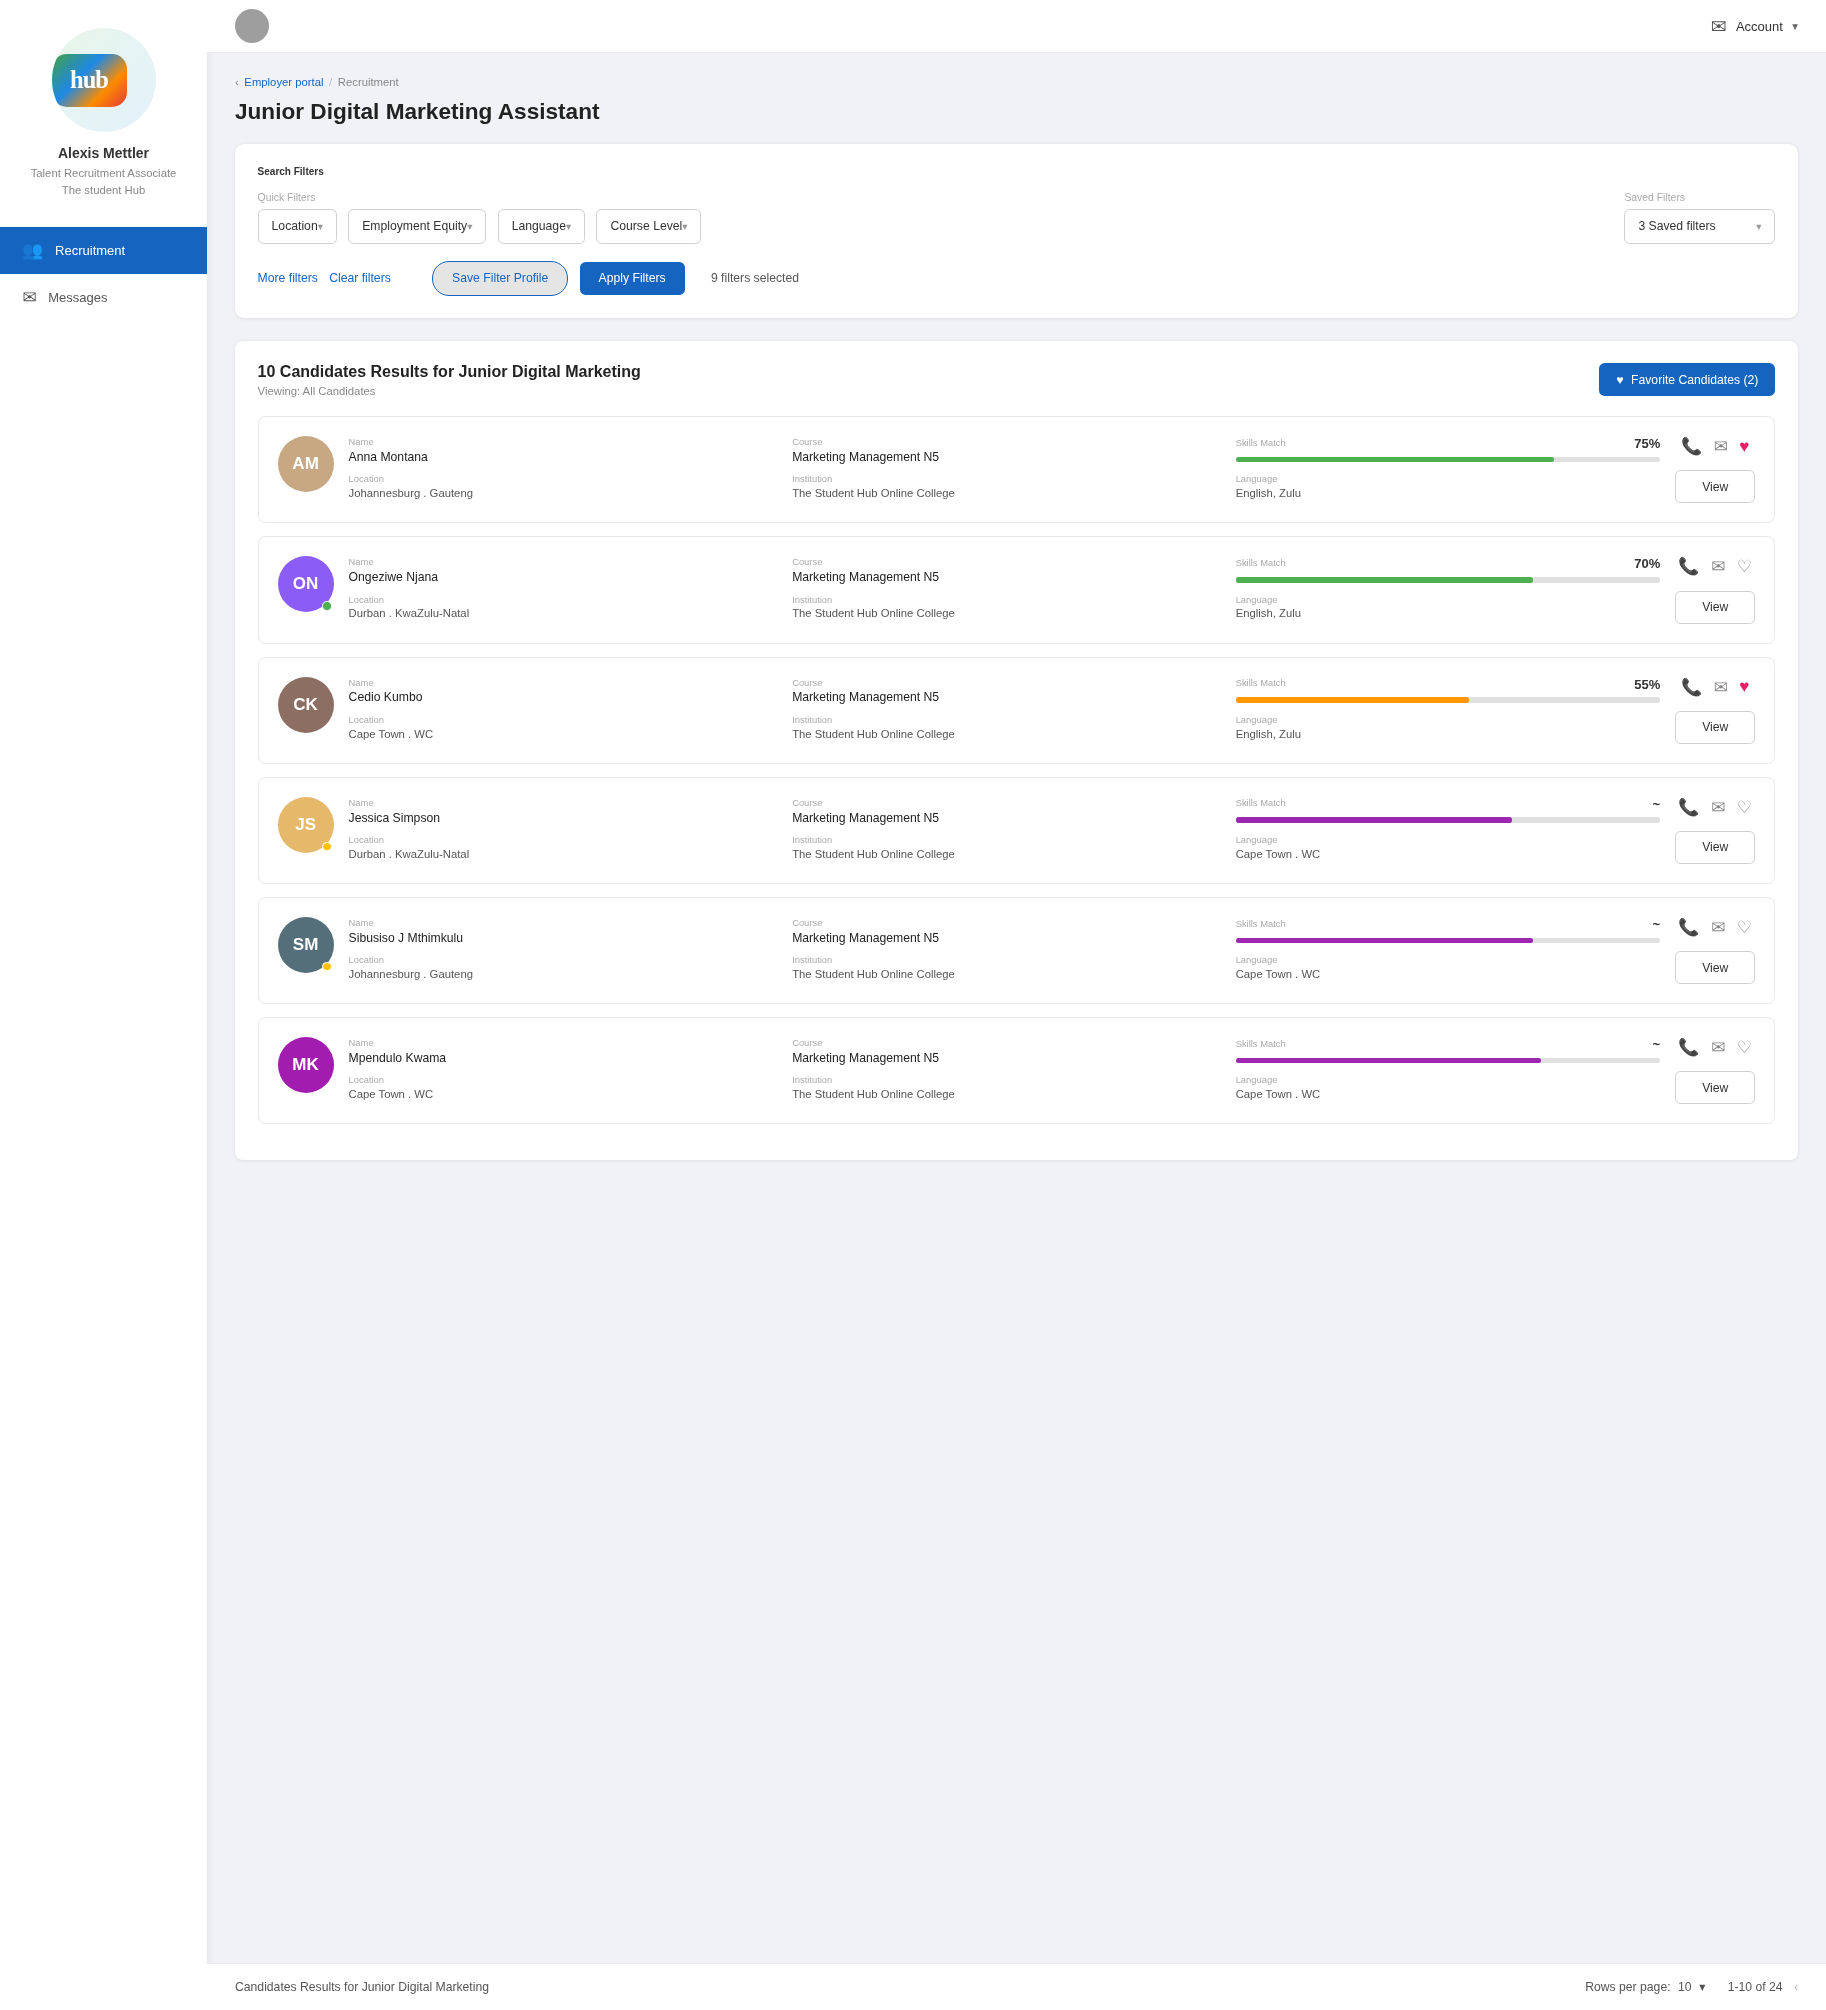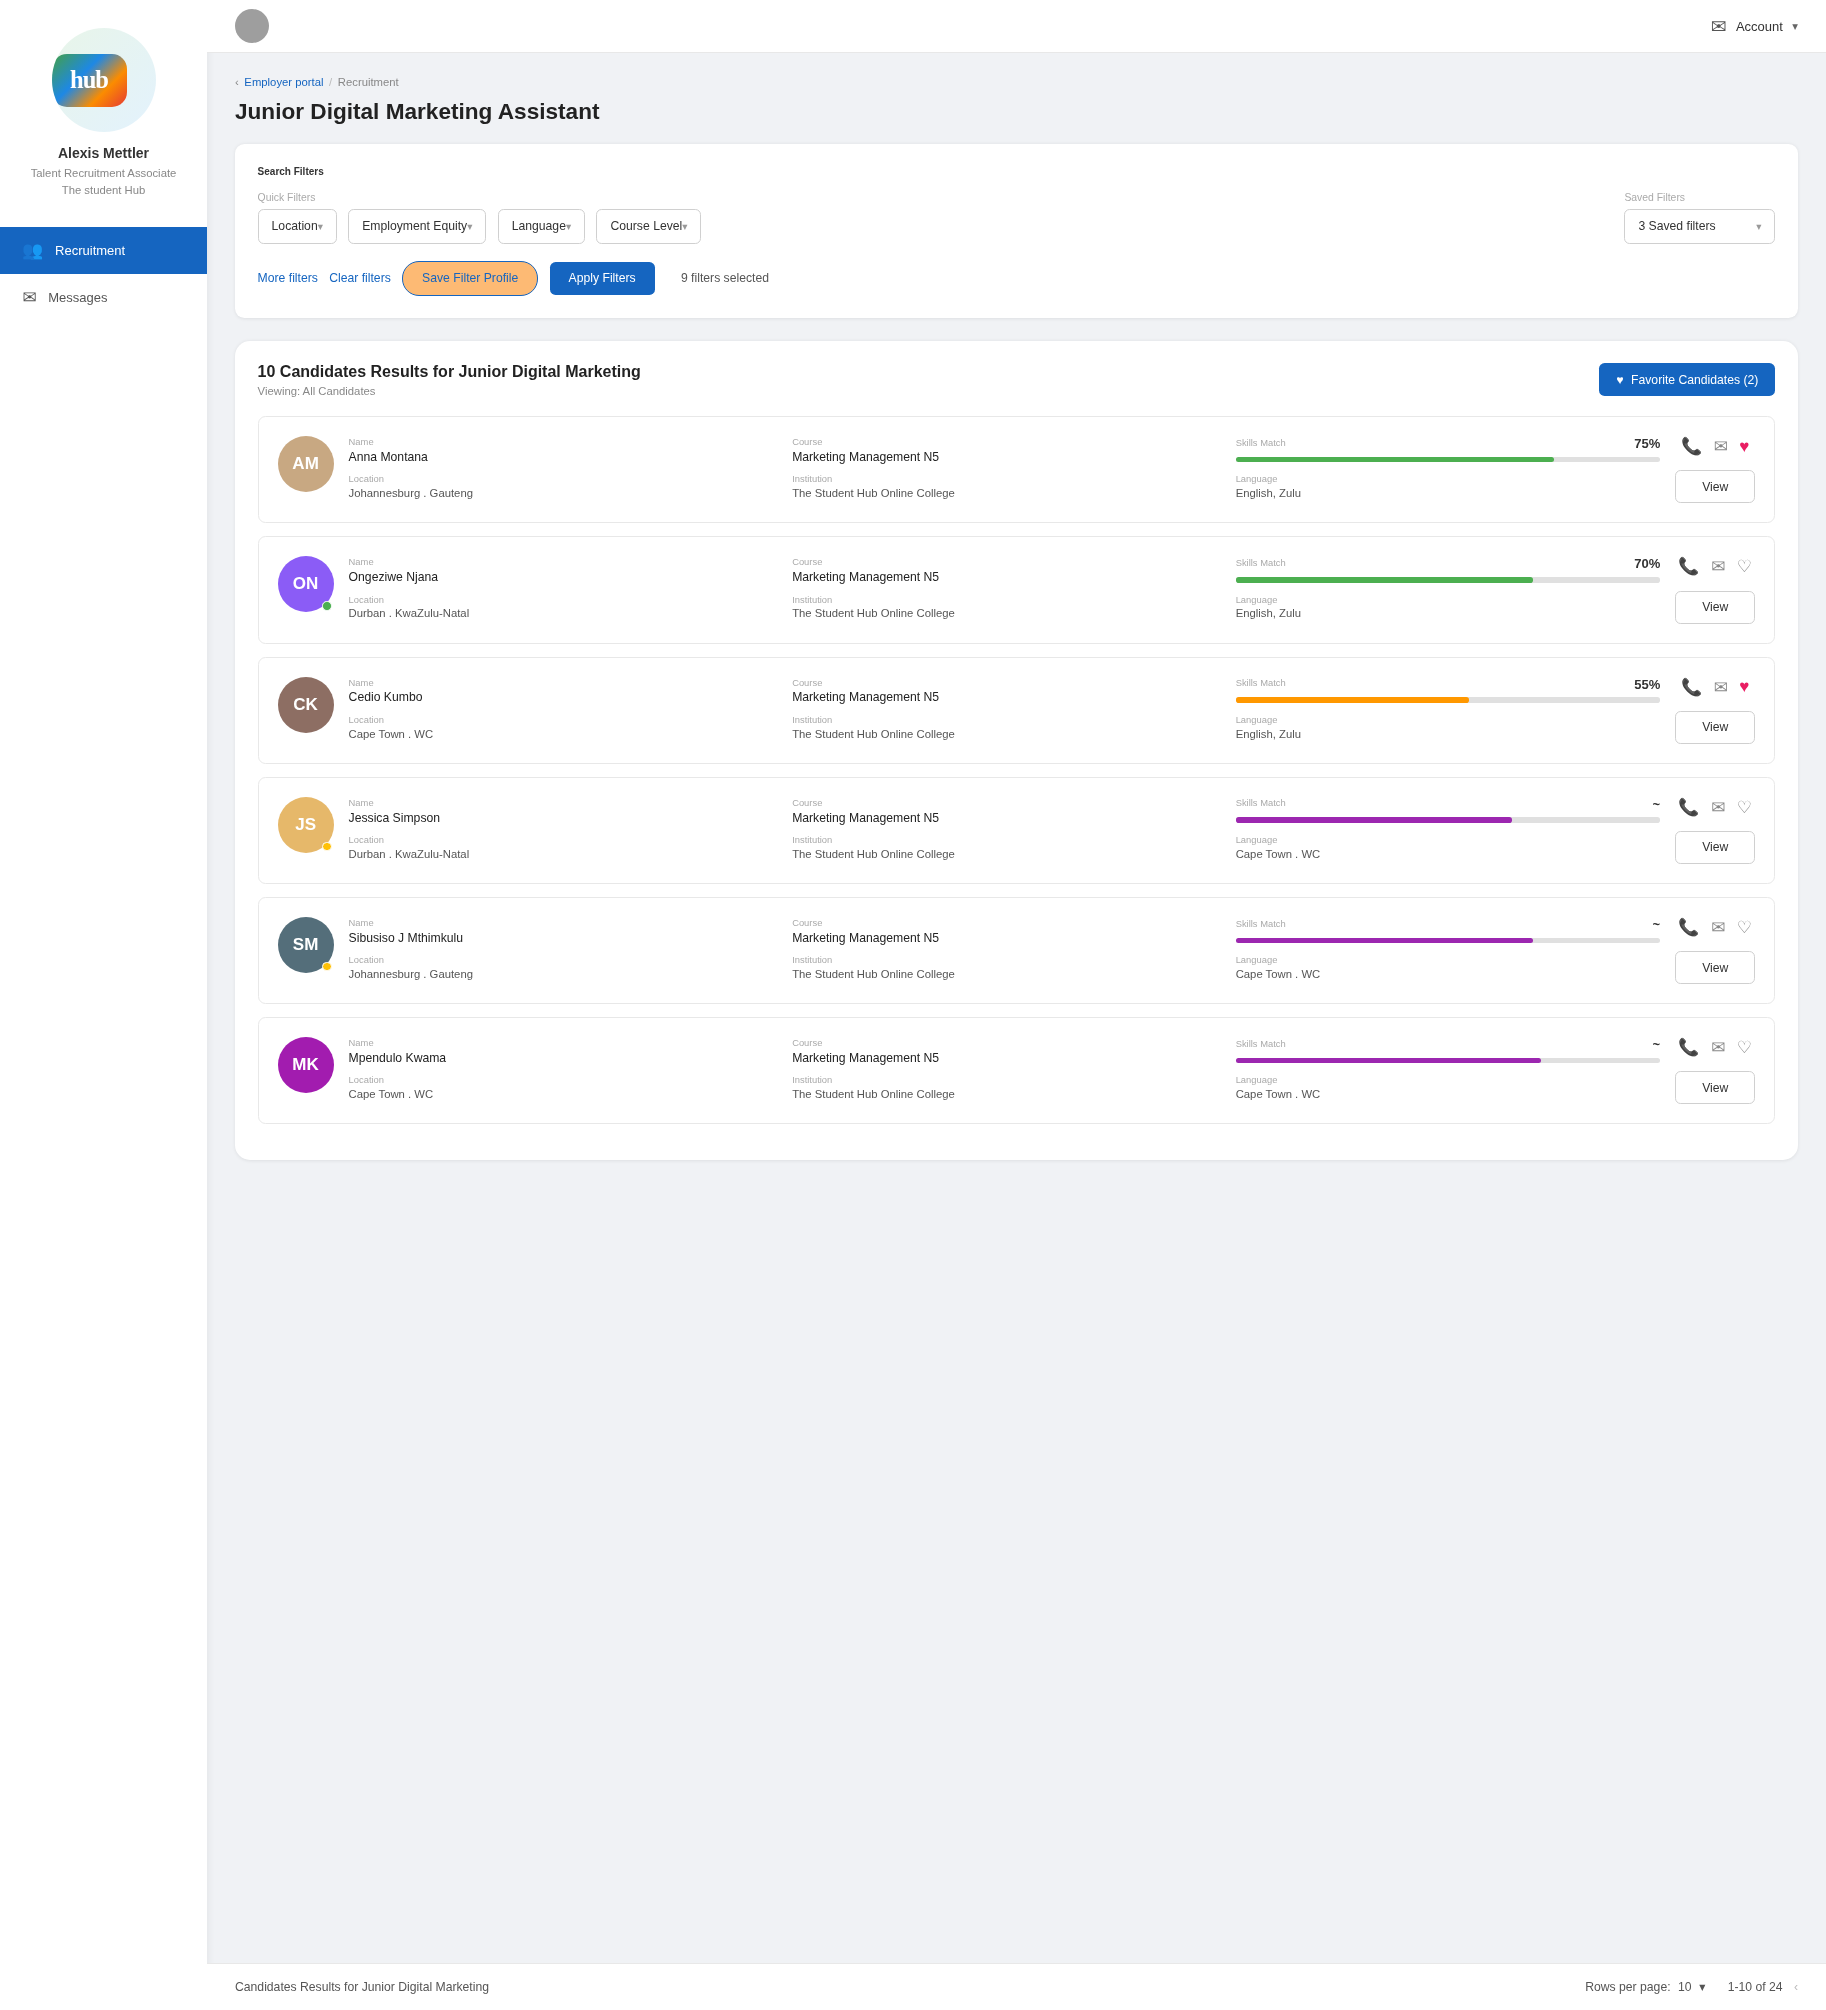--- a/index.html
+++ b/index.html
@@ -80,33 +80,33 @@
 
     .filter-select {
       display: flex; align-items: center; justify-content: space-between;
       border: 1.4px solid #d0d0d0; border-radius: 5.6px;
       padding: 9.4px 13px; font-size: 12.2px; color: #333;
       cursor: pointer; background: #fff; user-select: none;
     }
     .filter-chevron { font-size: 10.4px; color: #999; }
     .btn-link { background: none; border: none; color: #1565c0; font-size: 12.2px; cursor: pointer; padding: 0; }
     .btn-outline {
-      border: 1.4px solid #1565c0; background: #fdba74; color: #1565c0;
-      font-size: 12.2px; padding: 9.4px 19px; border-radius: 17px; cursor: pointer; font-weight: 500;
+      border: 1.4px solid #1565c0; background: #e5e5e5; color: #1565c0;
+      font-size: 12.2px; padding: 9.4px 19px; border-radius: 17px; cursor: pointer; font-weight: 500; margin-left: 30px;
     }
     .btn-primary {
       background: #1565c0; color: #fff;
       font-size: 12.2px; padding: 9.4px 19px; border-radius: 5.6px; cursor: pointer;
       border: none; font-weight: 500;
     }
     .filters-selected { font-size: 12.2px; color: #555; margin-left: 15px; }
 
     
     .results-card {
-      background: #fff; border-radius: 15px; padding: 22.6px;
+      background: #fff; border-radius: 8px; padding: 22.6px;
       box-shadow: 0 0.9px 3.8px rgba(0,0,0,0.08); margin-bottom: 22.6px;
     }
     .results-header {
       display: flex; align-items: flex-start; justify-content: space-between; margin-bottom: 19px;
     }
     .results-title { font-size: 16px; font-weight: 700; color: #222; }
     .results-subtitle { font-size: 11.3px; color: #888; margin-top: 3.8px; }
     .btn-favorites {
       background: #1565c0; color: #fff; border: none;
       font-size: 12.2px; padding: 9.4px 17px; border-radius: 5.6px; cursor: pointer;

